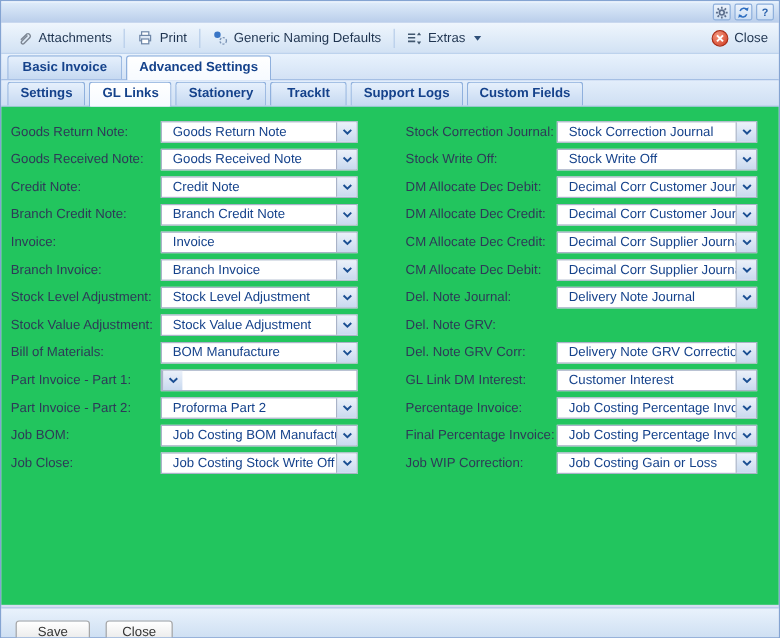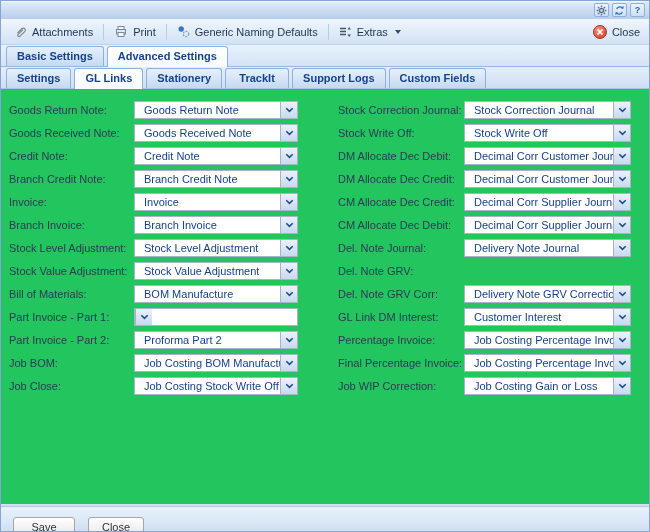--- a/index.html
+++ b/index.html
@@ -176,21 +176,21 @@
       <span class="close-circle">
         <svg width="8" height="8">
             <path d="M1.5 1.5 L6.5 6.5 M6.5 1.5 L1.5 6.5" stroke="#fff" stroke-width="1.7"></path>
           </svg>
       </span>
       <span>Close</span>
     </div>
   </div>
 
   <div class="tabstrip main" id="tabs-main">
-      <div class="tab">Basic Settings</div>
+      <div class="tab">Basic Invoice</div>
       <div class="tab active">Advanced Settings</div>
     </div>
   <div class="tabstrip sub" id="tabs-sub">
       <div class="tab">Settings</div>
       <div class="tab active">GL Links</div>
       <div class="tab">Stationery</div>
       <div class="tab">TrackIt</div>
       <div class="tab">Support Logs</div>
       <div class="tab">Custom Fields</div>
     </div>

